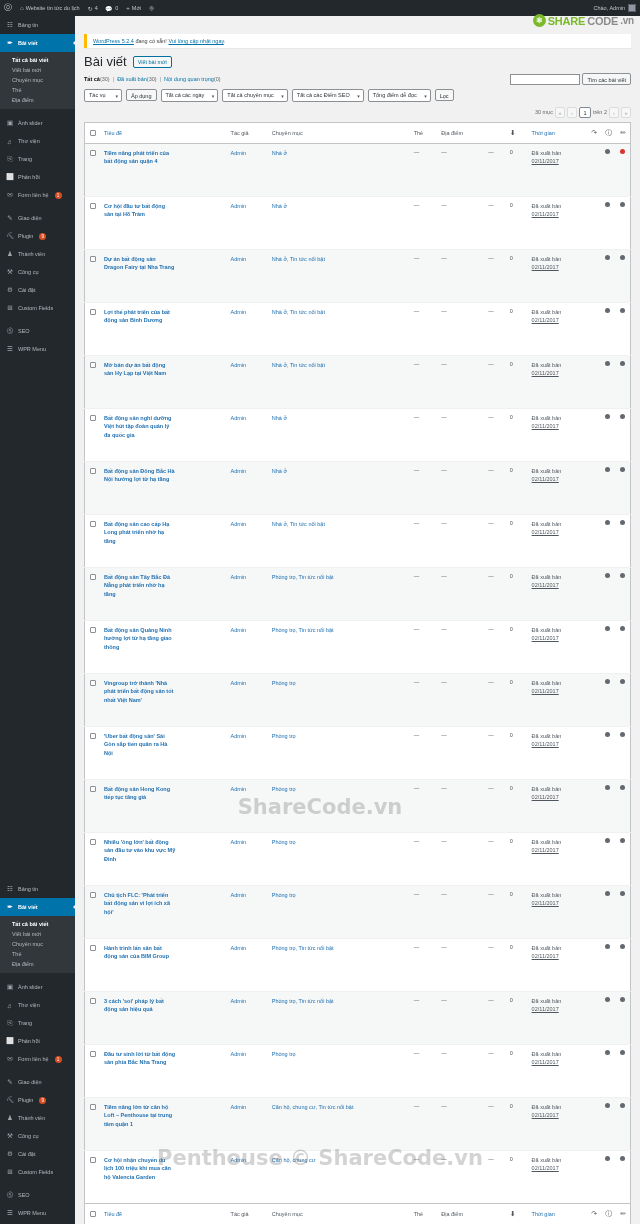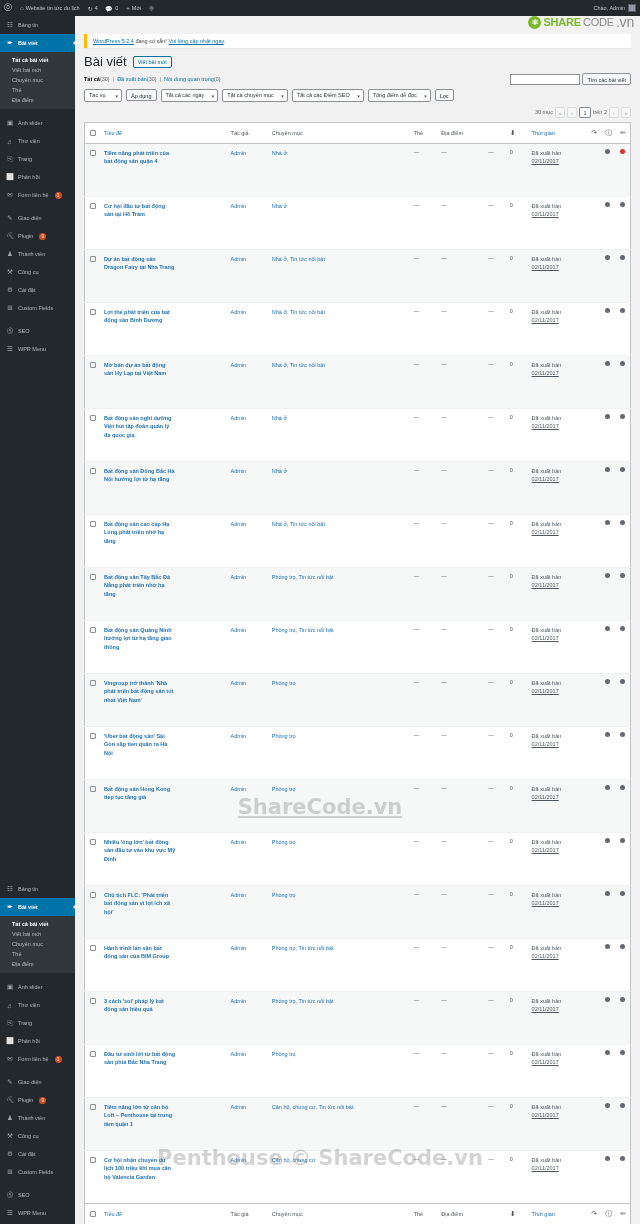--- a/index.html
+++ b/index.html
@@ -71,22 +71,22 @@
     display:flex; align-items:center; gap:2px;
     font-size:11px; font-weight:bold; letter-spacing:-0.2px;
   }
   .sc-mark {
     width:13px; height:13px; border-radius:50%;
     background:#7ab929; position:relative; flex:none;
     display:flex; align-items:center; justify-content:center;
     color:#fff; font-size:8px;
   }
   .sc-share { color:#7ab929;text-align:center; }
-  .sc-code { color:#8c8c8c; font-weight:normal; }
-  .sc-vn { color:#8c8c8c; font-weight:normal; font-size:14px; }
+  .sc-code { color:#8c8c8c; font-weight:bold; }
+  .sc-vn { color:#8c8c8c; font-weight:bold; font-size:10px; }
 
   .notice {
     background:#fff; border-left:3px solid #ffb900;
     padding:4px 6px; margin:10px 0 6px 0; font-size:5.5px;
     box-shadow:0 1px 1px rgba(0,0,0,.04);
   }
   .notice a { color:#0073aa; text-decoration:underline; }
 
   .page-head { display:flex; align-items:center; gap:6px; margin:6px 0 4px 0; }
   h1.page-title { font-size:13px; font-weight:normal; color:#23282d; }
@@ -161,21 +161,21 @@
   .ico-cell { width:13px; text-align:left; }
   .hdr-ico { font-size:7px; color:#50575e; }
   .row-h { height:53px; }
 
   
   .wm {
     position:absolute; left:0; width:640px; text-align:center;
     font-family:"DejaVu Sans", sans-serif; font-weight:bold;
     color:rgba(110,110,110,0.30); pointer-events:none; white-space:nowrap;
   }
-  #wm1 { top:795px; font-size:21px;text-decoration:underline; }
+  #wm1 { top:795px; font-size:21px; }
   #wm2 { top:1146px; font-size:21px; }
 </style>
 </head>
 <body>
 
 <div id="adminbar">
   <div class="ab-item">
     <span class="wp-logo">⓪</span>
   </div>
   <div class="ab-item">

